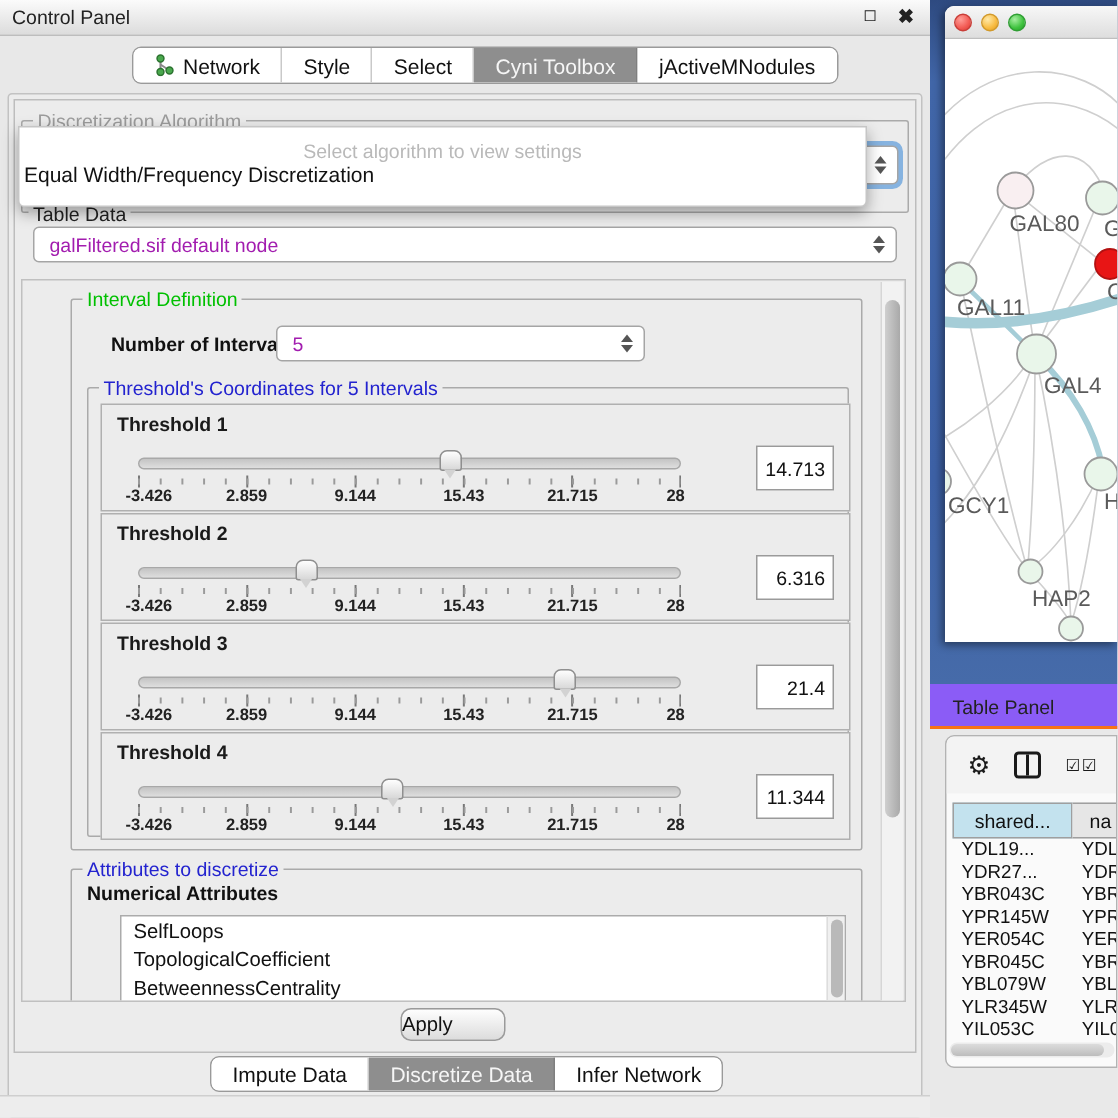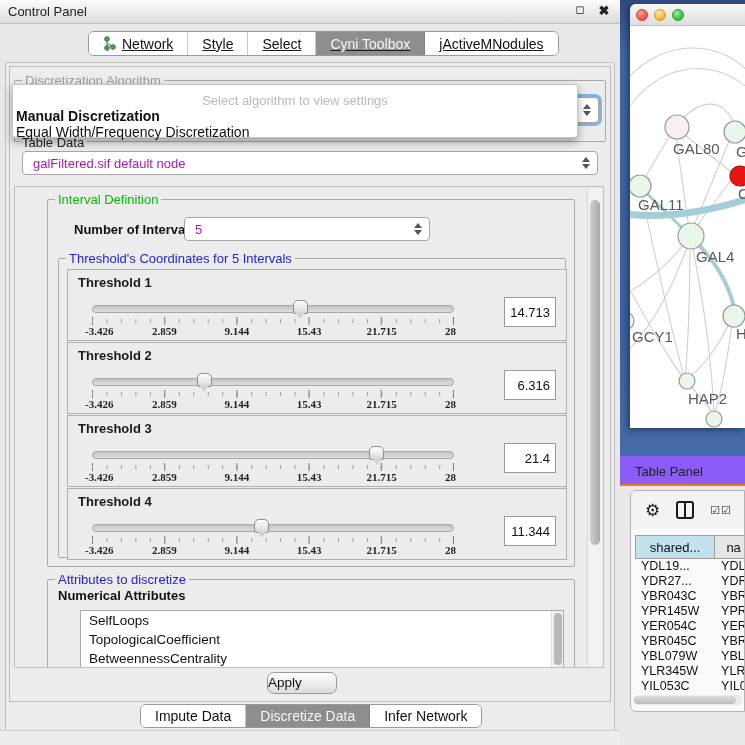--- a/index.html
+++ b/index.html
@@ -6,21 +6,21 @@
   html,body { width:745px; height:745px; }
   body { font-family:"Liberation Sans", sans-serif; background:#e8e8e8; position:relative; overflow:hidden; font-size:13px; color:#1a1a1a; }
 
   
   .control-panel { position:absolute; left:0; top:0; width:620px; height:745px; background:#e8e8e8; }
   .titlebar { position:absolute; left:0; top:0; width:620px; height:24px; background:linear-gradient(#fbfbfb,#dcdcdc); border-bottom:1px solid #bdbdbd;padding-left:15px; }
   .titlebar .title { position:absolute; left:8px; top:4px; font-size:13px; color:#222; }
   .titlebar .winbtns { position:absolute; right:8px; top:3px; display:flex; gap:8px; font-size:13px; color:#222; }
   .winbtn { width:16px; text-align:center; cursor:default; }
 
-  .tabbar { position:absolute; left:88px; top:31px; height:25px; display:flex; border:1px solid #9a9a9a; border-radius:6px; overflow:hidden; background:#fff;text-decoration:underline; }
+  .tabbar { position:absolute; left:88px; top:31px; height:25px; display:flex; border:1px solid #9a9a9a; border-radius:6px; overflow:hidden; background:#fff; }
   .tab { display:flex; align-items:center; gap:5px; padding:0 14px; font-size:14px; background:#fff; border-right:1px solid #c9c9c9; color:#111; white-space:nowrap; }
   .tab:last-child { border-right:none; }
   .tab.selected { background:#8e8e8e; color:#f6f6f6; border-right:1px solid #7f7f7f; }
 
   .content-outer { position:absolute; left:5px; top:62px; width:610px; height:683px; background:#ececec; border:1px solid #c2c2c2; border-radius:3px; }
   .inner-panel { position:absolute; left:3px; top:3px; width:602px; height:636px; background:#ececec; border:1px solid #bdbdbd; }
 
   .groupbox { position:absolute; border:1px solid #aaa; border-radius:2px; }
   .group-title { position:absolute; top:-8px; left:7px; background:#ececec; padding:0 3px; font-size:13px; }
   .gt-dark { color:#9c9c9c; }
@@ -48,21 +48,21 @@
 
   .thr-card { position:absolute; left:8px; width:500px; height:72px; border:1px solid #b0b0b0; background:#ececec; }
   .thr-label { position:absolute; left:10px; top:5px; font-weight:bold; font-size:13px; }
   .slider { position:absolute; left:24px; top:35px; width:362px; height:8px; border-radius:5px; background:linear-gradient(#c4c4c4,#dedede); border:1px solid #a8a8a8; }
   .thumb-pin { position:absolute; top:-6px; width:15px; height:14px; margin-left:-8px; background:linear-gradient(#fefefe,#d8d8d8); border:1px solid #8f8f8f; border-radius:5px 5px 2px 2px; }
   .thumb-pin::after { content:""; position:absolute; left:2.5px; top:12px; width:0; height:0; border-left:4.5px solid transparent; border-right:4.5px solid transparent; border-top:6px solid #d2d2d2; }
   .ticks { position:absolute; left:24px; top:47px; width:362px; height:8px; }
   .ticks .minor { position:absolute; left:0; top:2px; width:100%; height:4px; background-image:linear-gradient(90deg,#9a9a9a 1px,transparent 1px); background-size:4% 100%; }
   .ticks .major { position:absolute; left:0; top:0; width:100%; height:8px; background-image:linear-gradient(90deg,#777 1px,transparent 1px); background-size:20% 100%; border-right:1px solid #777; }
   .tick-labels { position:absolute; left:24px; top:55px; width:362px; height:12px; }
-  .tick-labels span { position:absolute; transform:translateX(-50%); font-size:11px; font-weight:bold; color:#222;font-family:Liberation Serif, serif; }
+  .tick-labels span { position:absolute; transform:translateX(-50%); font-size:11px; font-weight:bold; color:#222; }
   .val-box { position:absolute; right:10px; top:27px; width:52px; height:30px; background:#fff; border:1px solid #9a9a9a; font-size:13px; color:#111; text-align:right; padding:7px 5px 0 0; }
 
   .attr-list { position:absolute; left:32px; top:30px; width:484px; height:58px; background:#fff; border:1px solid #ababab; overflow:hidden; }
   .attr-list .row { padding:1px 0 1px 8px; font-size:13.5px; line-height:17px; color:#111; }
   .attr-scroll { position:absolute; right:0; top:0; width:12px; height:100%; background:#f0f0f0; border-left:1px solid #ddd; }
   .attr-scroll .thumb { position:absolute; left:1.5px; top:2px; width:8px; height:52px; background:#b9b9b9; border-radius:5px; }
 
   .apply-btn { position:absolute; left:267px; top:672px; width:70px; height:22px; background:linear-gradient(#fefefe,#dcdcdc); border:1px solid #9a9a9a; border-radius:7px; font-size:13.5px; color:#111; text-align:left; line-height:20px; }
 
   .bottom-tabbar { position:absolute; left:140px; top:704px; height:24px; display:flex; border:1px solid #9a9a9a; border-radius:6px; overflow:hidden; background:#fff; }
@@ -150,21 +150,20 @@
     <div class="combo focusring" style="left:8px; top:16px; width:576px; height:26px;">
       <span class="arrows">
           <span class="arrow-up"></span>
           <span class="arrow-dn"></span>
         </span>
     </div>
   </div>
 
   <div class="popup">
     <div class="prompt">Select algorithm to view settings</div>
-    <div class="opt bold">Manual Discretization</div>
     <div class="opt">Equal Width/Frequency Discretization</div>
   </div>
 
   <div class="groupbox" style="left:14px; top:145px; width:592px; height:36px; border:none;">
     <span class="group-title gt-plain" style="top:-10px; left:5px;">Table Data</span>
     <div class="combo" style="left:8px; top:6px; width:576px; height:24px;">
       <span>galFiltered.sif default node</span>
       <span class="arrows">
           <span class="arrow-up"></span>
           <span class="arrow-dn"></span>

